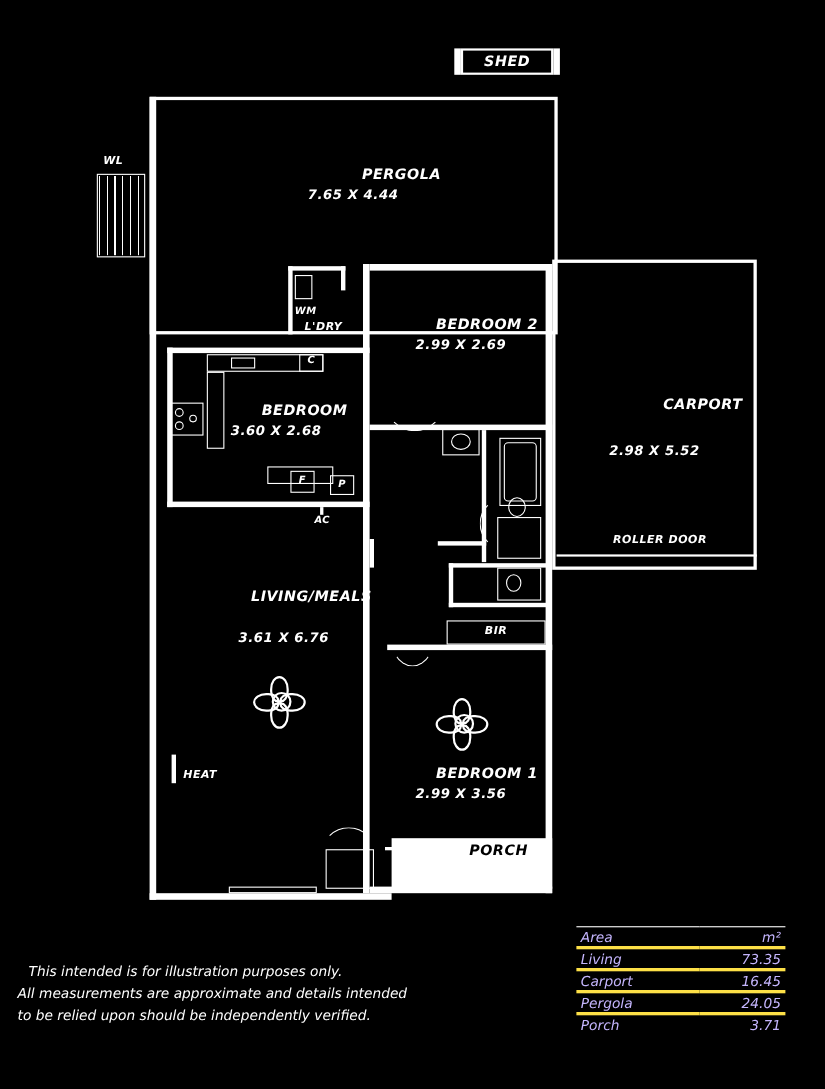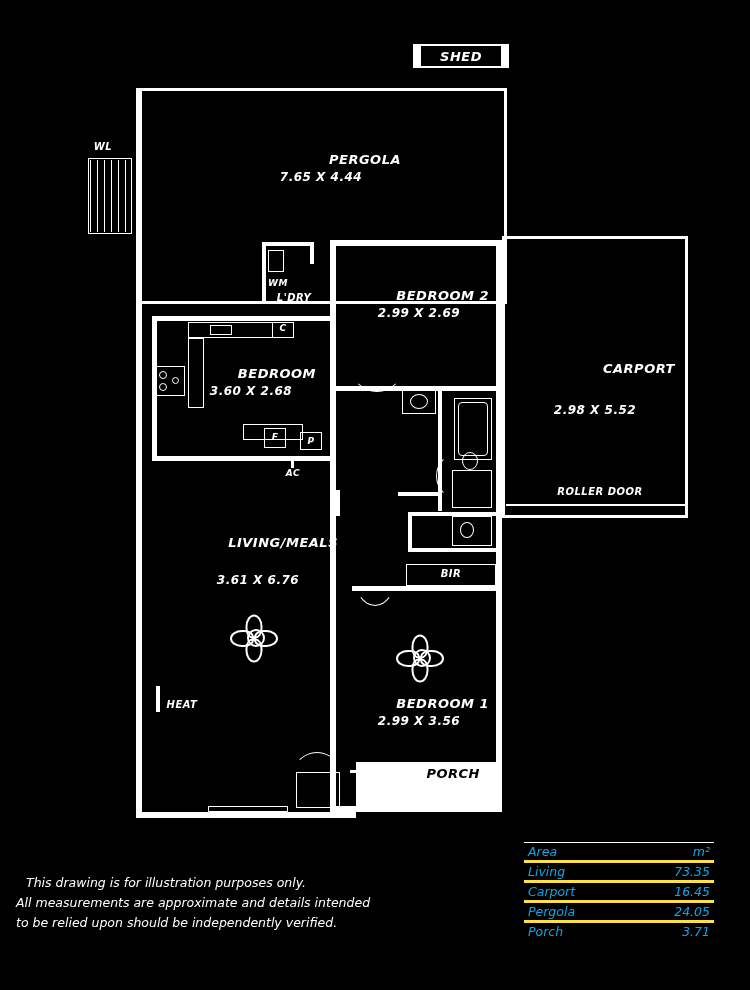--- a/index.html
+++ b/index.html
@@ -26,21 +26,21 @@
   
   .shedbox{position:absolute;border:2px solid #fff;box-sizing:border-box;
            display:flex;align-items:center;justify-content:center;}
 
   
   .disclaimer{position:absolute;font-style:italic;font-size:12.5px;line-height:18px;
               color:#fff;white-space:nowrap;}
 
   
   .areatable{position:absolute;border-collapse:collapse;font-style:italic;
-             font-size:12.5px;color:#0ea5e9;}
+             font-size:12.5px;color:#c4b5fd;}
   .areatable td{padding:0 4px;border-top:3px solid #fde047;height:17px;}
   .areatable tr:first-child td{border-top:1px solid #fff;}
   .areatable .val{text-align:right;width:64px;}
   .areatable .nm{width:96px;text-align:left;}
 
   
   .fan{position:absolute;}
   .fan .hub{position:absolute;left:50%;top:50%;width:14px;height:14px;margin:-7px 0 0 -7px;
             border:2px solid #fff;border-radius:50%;}
   .blade{position:absolute;left:50%;top:50%;width:20px;height:13px;margin:-6px 0 0 0;
@@ -170,21 +170,21 @@
     <div class="blade" style="transform:rotate(270deg);"></div>
     <div class="hub"></div>
   </div>
 
   <div class="wall" style="left:356px;top:762px;width:146px;height:46px;"></div>
   <div class="lbl room-name" style="left:370px;top:766px;width:110px;color:#000;">PORCH</div>
   <div class="wall" style="left:350px;top:770px;width:14px;height:3px;"></div>
   <div class="thinline" style="left:296px;top:772px;width:44px;height:36px;"></div>
   <div class="arcBL" style="left:292px;top:752px;width:48px;height:48px;border-color:#fff transparent transparent transparent;"></div>
 
-  <div class="disclaimer" style="left:26px;top:874px;">This drawing is for illustration purposes only.</div>
+  <div class="disclaimer" style="left:26px;top:874px;">This intended is for illustration purposes only.</div>
   <div class="disclaimer" style="left:16px;top:894px;">All measurements are approximate and details intended</div>
   <div class="disclaimer" style="left:16px;top:914px;">to be relied upon should be independently verified.</div>
 
   <table class="areatable" style="left:524px;top:842px;width:190px;">
     <tbody>
         <tr>
       <td class="nm">Area</td>
       <td class="val">m²</td>
     </tr>
     <tr>

